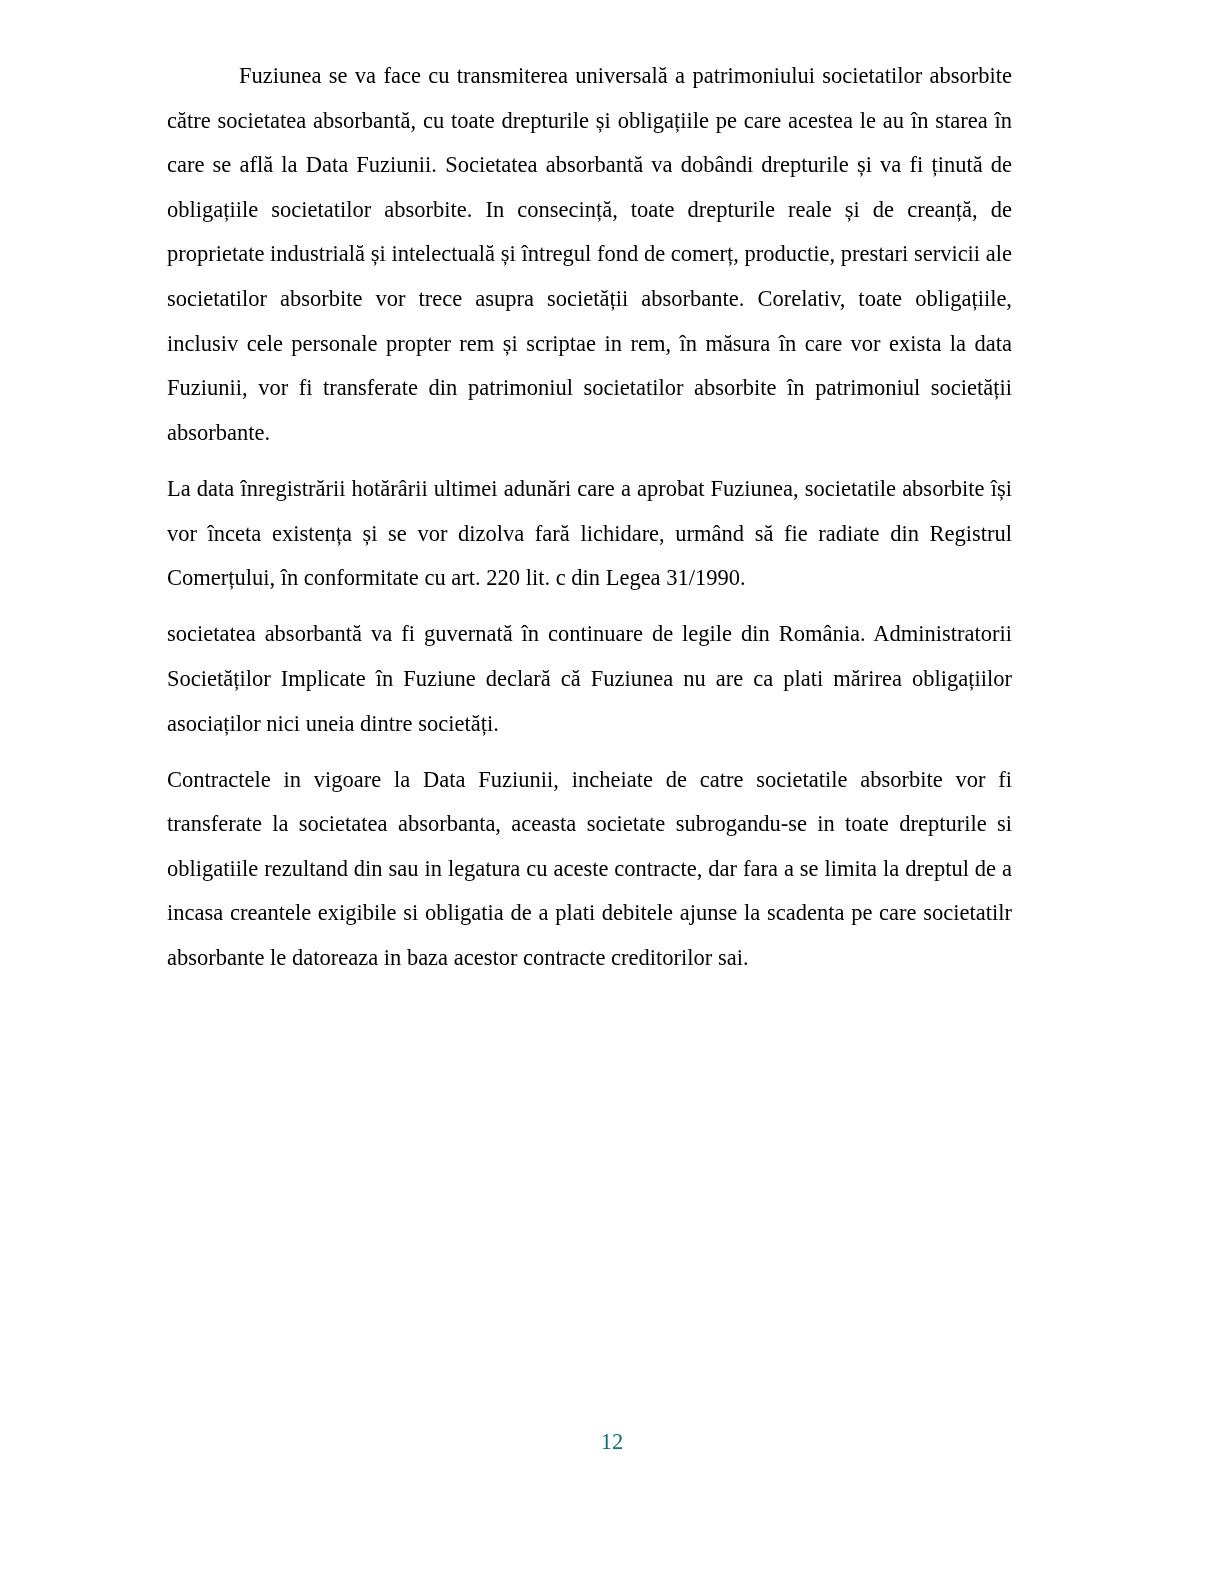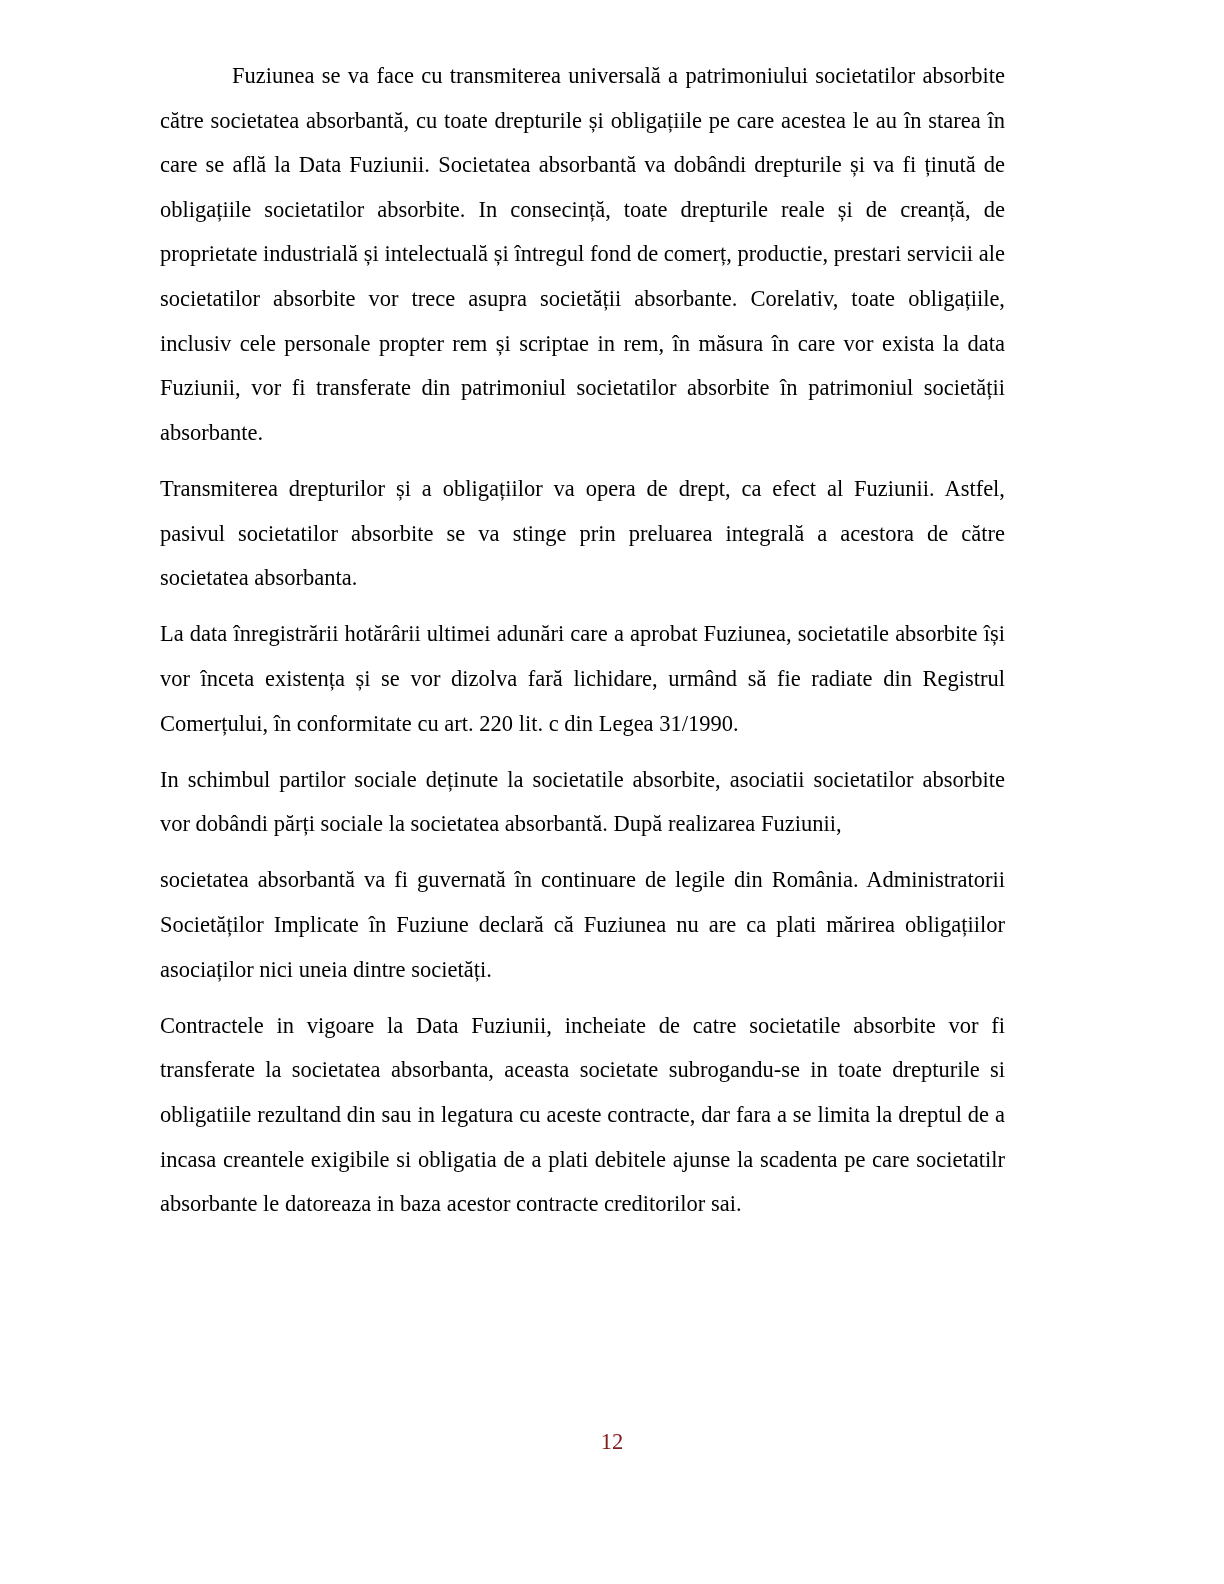--- a/index.html
+++ b/index.html
@@ -11,51 +11,49 @@
     position: relative;
     width: 1224px;
     height: 1584px;
     background: #ffffff;
     overflow: hidden;
     font-family: "Liberation Serif", "DejaVu Serif", serif;
     color: #000000;
   }
   .content {
     position: absolute;
-    left: 160px;
+    left: 167px;
     top: 54px;
     width: 845px;
   }
   .para {
     font-size: 22.5px;
     line-height: 44.6px;
     text-align: justify;
     margin: 0 0 11.6px 0;
   }
   .para.first-indent {
     text-indent: 72px;
   }
   .page-number {
     position: absolute;
     top: 1420px;
     left: 0;
     width: 1224px;
     text-align: center;
     font-size: 22.5px;
     line-height: 44.6px;
-    color: #7f1d1d;
+    color: #0f766e;
   }
 </style>
 </head>
 <body>
 
 <div class="page">
   <div class="content">
     <p class="para first-indent">Fuziunea se va face cu transmiterea universală a patrimoniului societatilor absorbite către societatea absorbantă, cu toate drepturile și obligațiile pe care acestea le au în starea în care se află la Data Fuziunii. Societatea absorbantă va dobândi drepturile și va fi ținută de obligațiile societatilor absorbite. In consecință, toate drepturile reale și de creanță, de proprietate industrială și intelectuală și întregul fond de comerț, productie, prestari servicii ale societatilor absorbite vor trece asupra societății absorbante. Corelativ, toate obligațiile, inclusiv cele personale propter rem și scriptae in rem, în măsura în care vor exista la data Fuziunii, vor fi transferate din patrimoniul societatilor absorbite în patrimoniul societății absorbante.</p>
-    <p class="para">Transmiterea drepturilor și a obligațiilor va opera de drept, ca efect al Fuziunii. Astfel, pasivul societatilor absorbite se va stinge prin preluarea integrală a acestora de către societatea absorbanta.</p>
     <p class="para">La data înregistrării hotărârii ultimei adunări care a aprobat Fuziunea, societatile absorbite își vor înceta existența și se vor dizolva fară lichidare, urmând să fie radiate din Registrul Comerțului, în conformitate cu art. 220 lit. c din Legea 31/1990.</p>
-    <p class="para">In schimbul partilor sociale deținute la societatile absorbite, asociatii societatilor absorbite vor dobândi părți sociale la societatea absorbantă. După realizarea Fuziunii,</p>
     <p class="para">societatea absorbantă va fi guvernată în continuare de legile din România. Administratorii Societăților Implicate în Fuziune declară că Fuziunea nu are ca plati mărirea obligațiilor asociaților nici uneia dintre societăți.</p>
     <p class="para">Contractele in vigoare la Data Fuziunii, incheiate de catre societatile absorbite vor fi transferate la societatea absorbanta, aceasta societate subrogandu-se in toate drepturile si obligatiile rezultand din sau in legatura cu aceste contracte, dar fara a se limita la dreptul de a incasa creantele exigibile si obligatia de a plati debitele ajunse la scadenta pe care societatilr absorbante le datoreaza in baza acestor contracte creditorilor sai.</p>
   </div>
 
   <div class="page-number">12</div>
 </div>
 
 </body></html>

